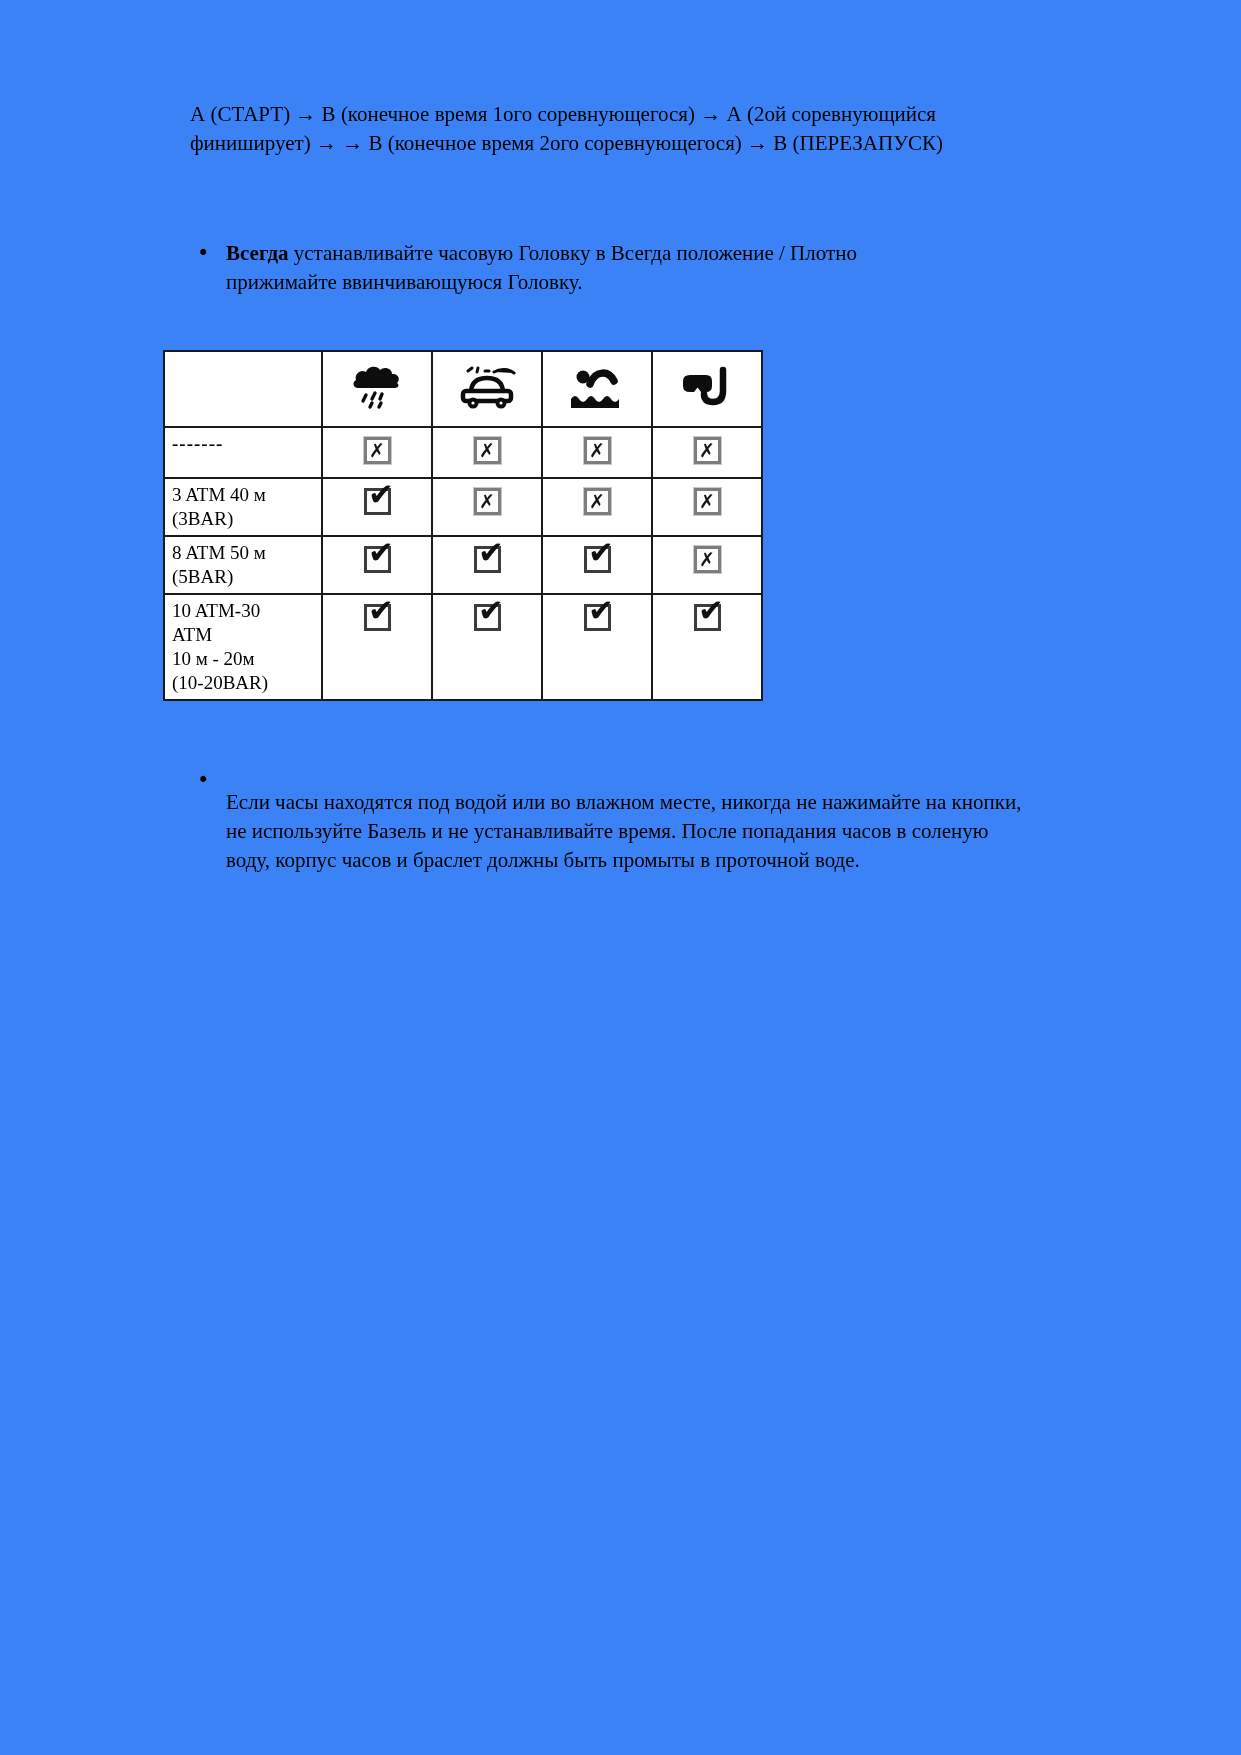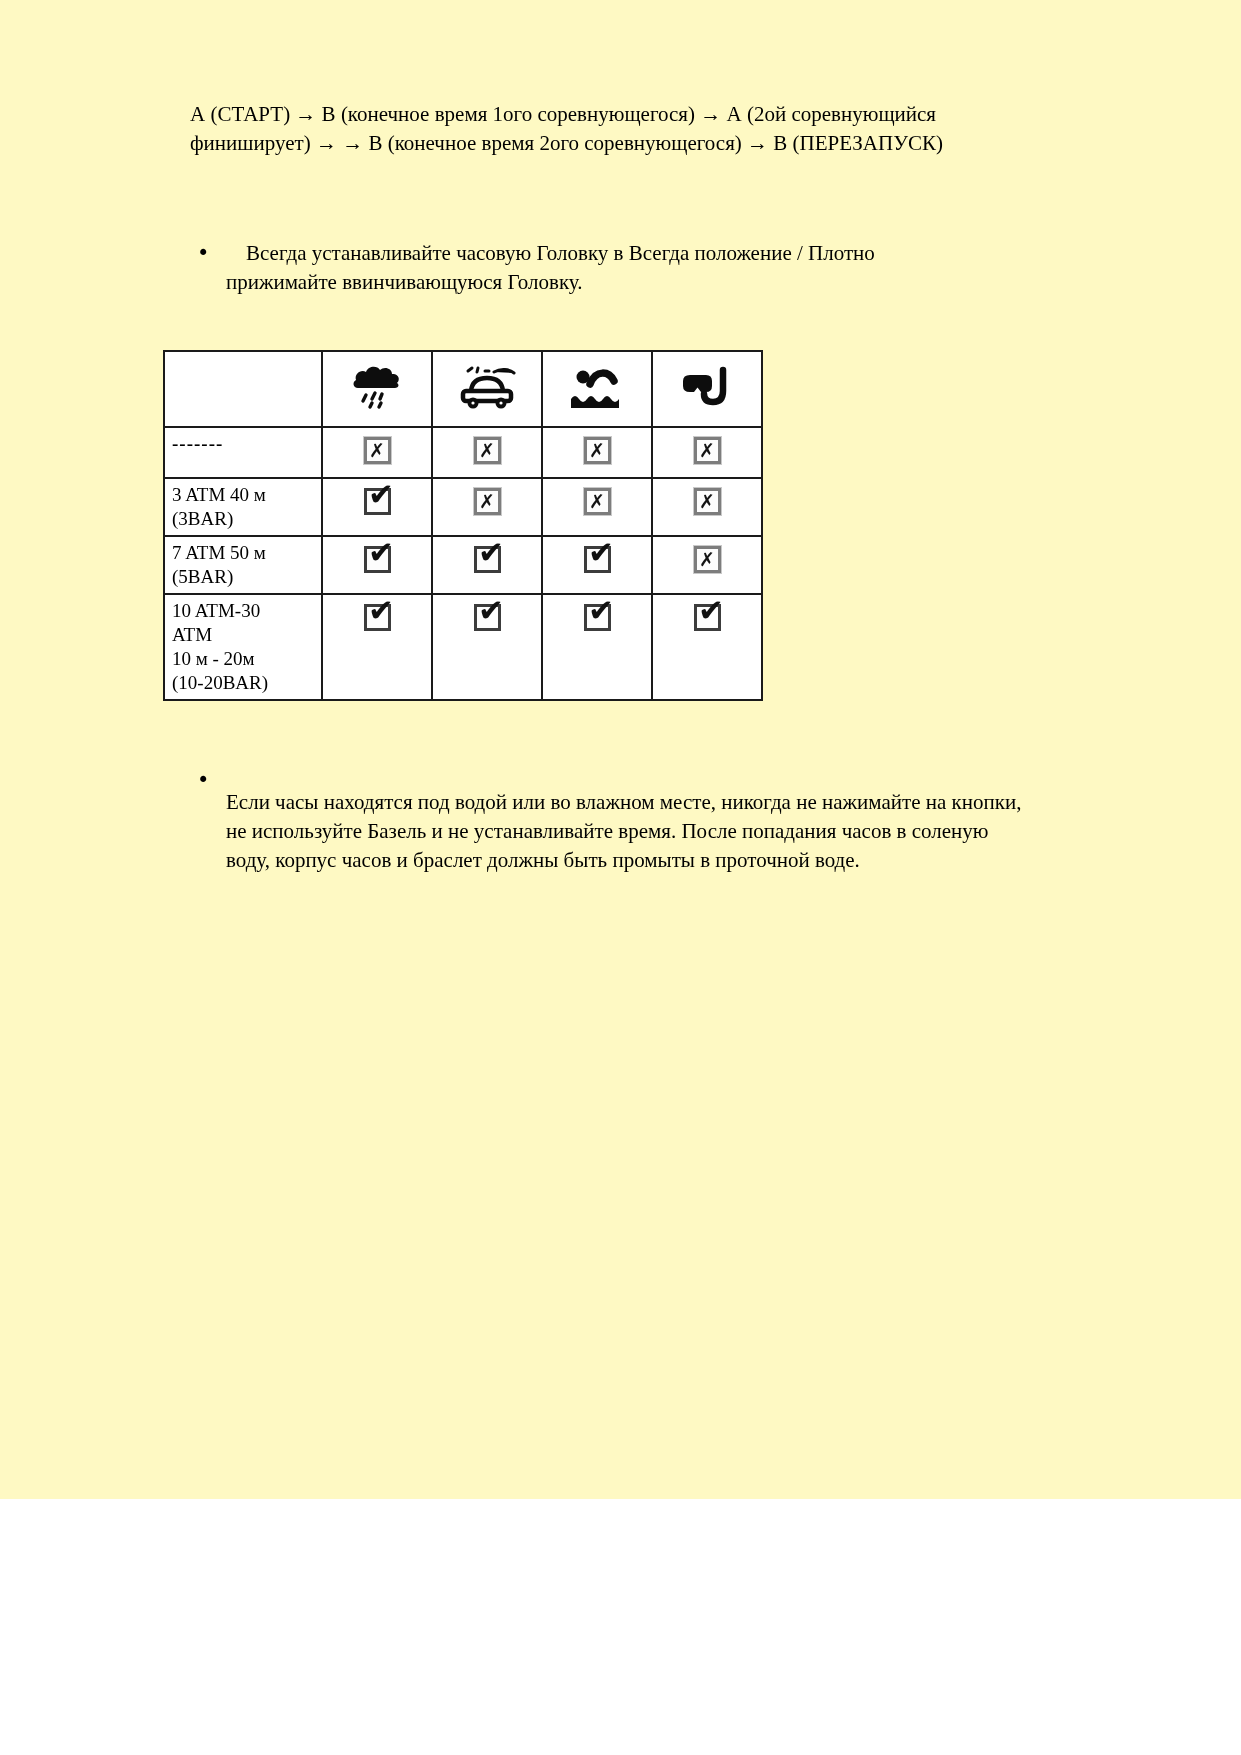--- a/index.html
+++ b/index.html
@@ -1,40 +1,40 @@
 <!DOCTYPE html>
 <html><head>
 <meta charset="utf-8">
 <style>
   * { margin:0; padding:0; box-sizing:border-box; }
   html,body { background:#ffffff; }
   .page {
     position:relative;
-    width:1241px; height:1499px;
-    background:#fef9c3;
+    width:1241px; height:1755px;
+    background:#3b82f6;
     font-family:"Liberation Serif", serif;
     color:#000000;
     overflow:hidden;
   }
   .intro-para {
     position:absolute; left:190px; top:100px; width:832px;
     font-size:21px; line-height:29px;
   }
   .bullet-item { position:absolute; display:flex; }
   .bullet-item .marker {
     width:29px; flex:0 0 29px;
     font-size:21px; line-height:29px;
     font-family:"DejaVu Sans", sans-serif;
   }
   .bullet-item .btext { font-size:21px; line-height:29px; }
   .bullet-1 { left:197px; top:239px; }
   .bullet-1 .btext { width:745px; }
   .bullet-2 { left:197px; top:766px; }
   .bullet-2 .btext { width:805px;margin-top:22px; }
-  .bold { font-weight:normal;margin-left:20px; }
+  .bold { font-weight:bold; }
 
   table.wr-table {
     position:absolute; left:163px; top:350px;
     border-collapse:collapse; table-layout:fixed;
   }
   .wr-table td {
     border:2px solid #1a1a1a;
     vertical-align:top;
     background:#fff;
   }
@@ -151,21 +151,21 @@
               <span class="glyph">✗</span>
             </span></td>
           <td class="mark-cell"><span class="mark mark-x">
               <span class="glyph">✗</span>
             </span></td>
           <td class="mark-cell"><span class="mark mark-x">
               <span class="glyph">✗</span>
             </span></td>
         </tr>
         <tr class="body-row">
-      <td class="label-cell">7 ATM 50 м
+      <td class="label-cell">8 ATM 50 м
 (5BAR)</td>
     <td class="mark-cell"><span class="mark mark-check">
               <span class="glyph">✔</span>
             </span></td>
           <td class="mark-cell"><span class="mark mark-check">
               <span class="glyph">✔</span>
             </span></td>
           <td class="mark-cell"><span class="mark mark-check">
               <span class="glyph">✔</span>
             </span></td>

